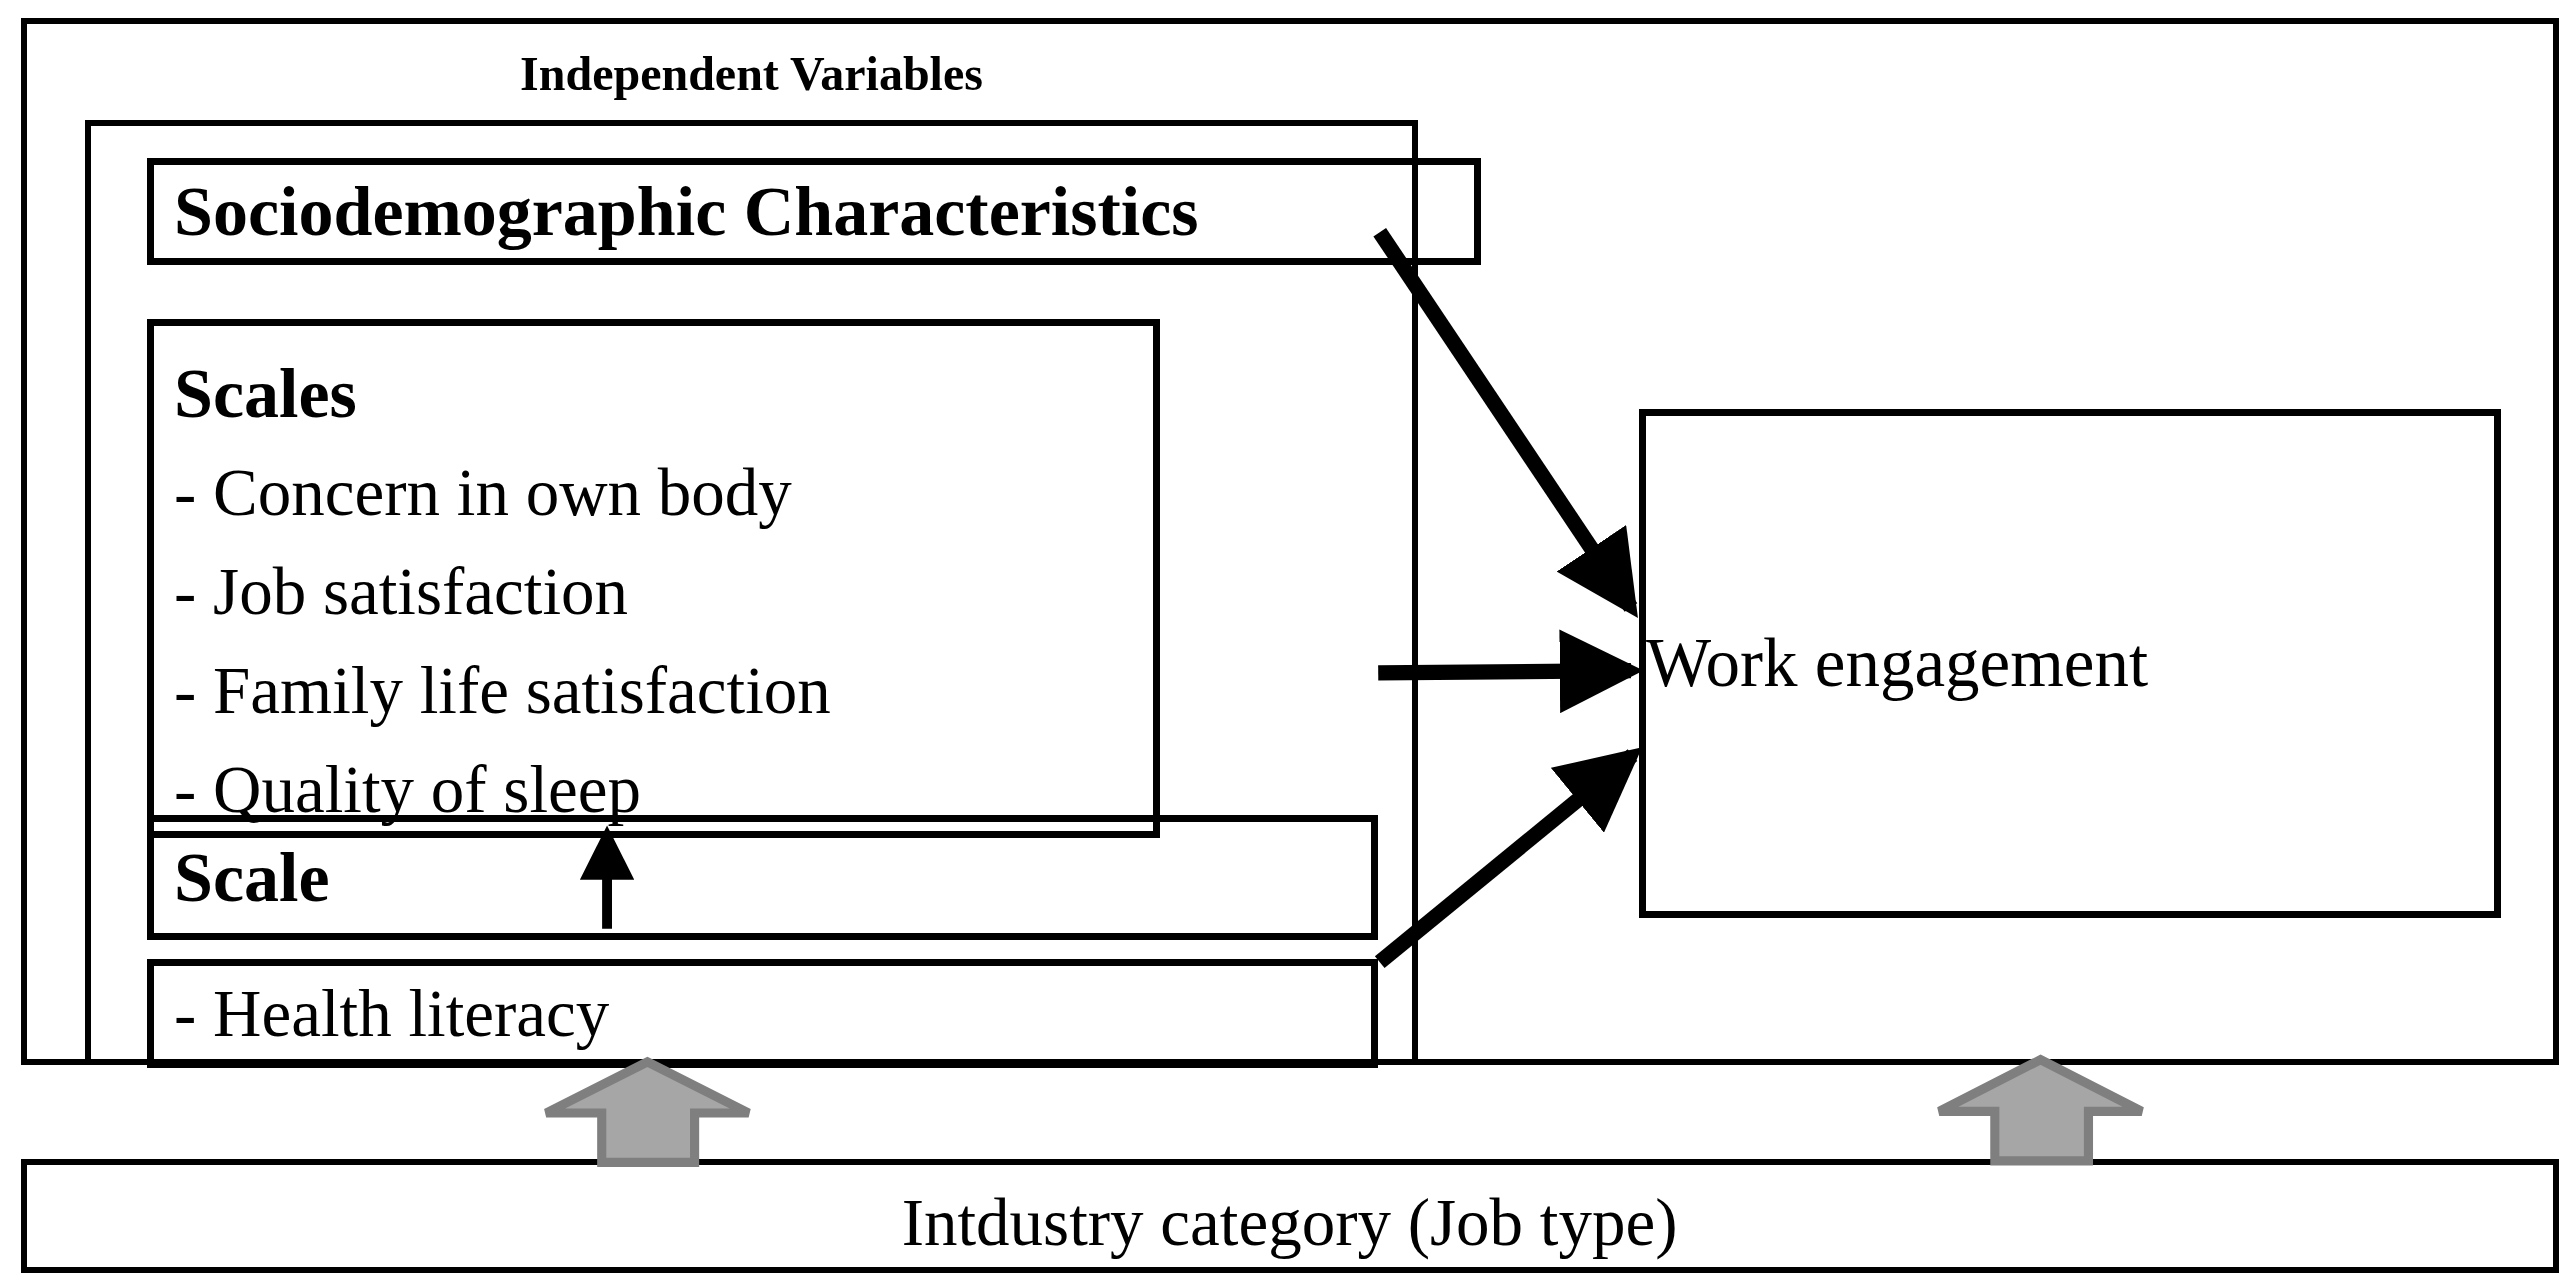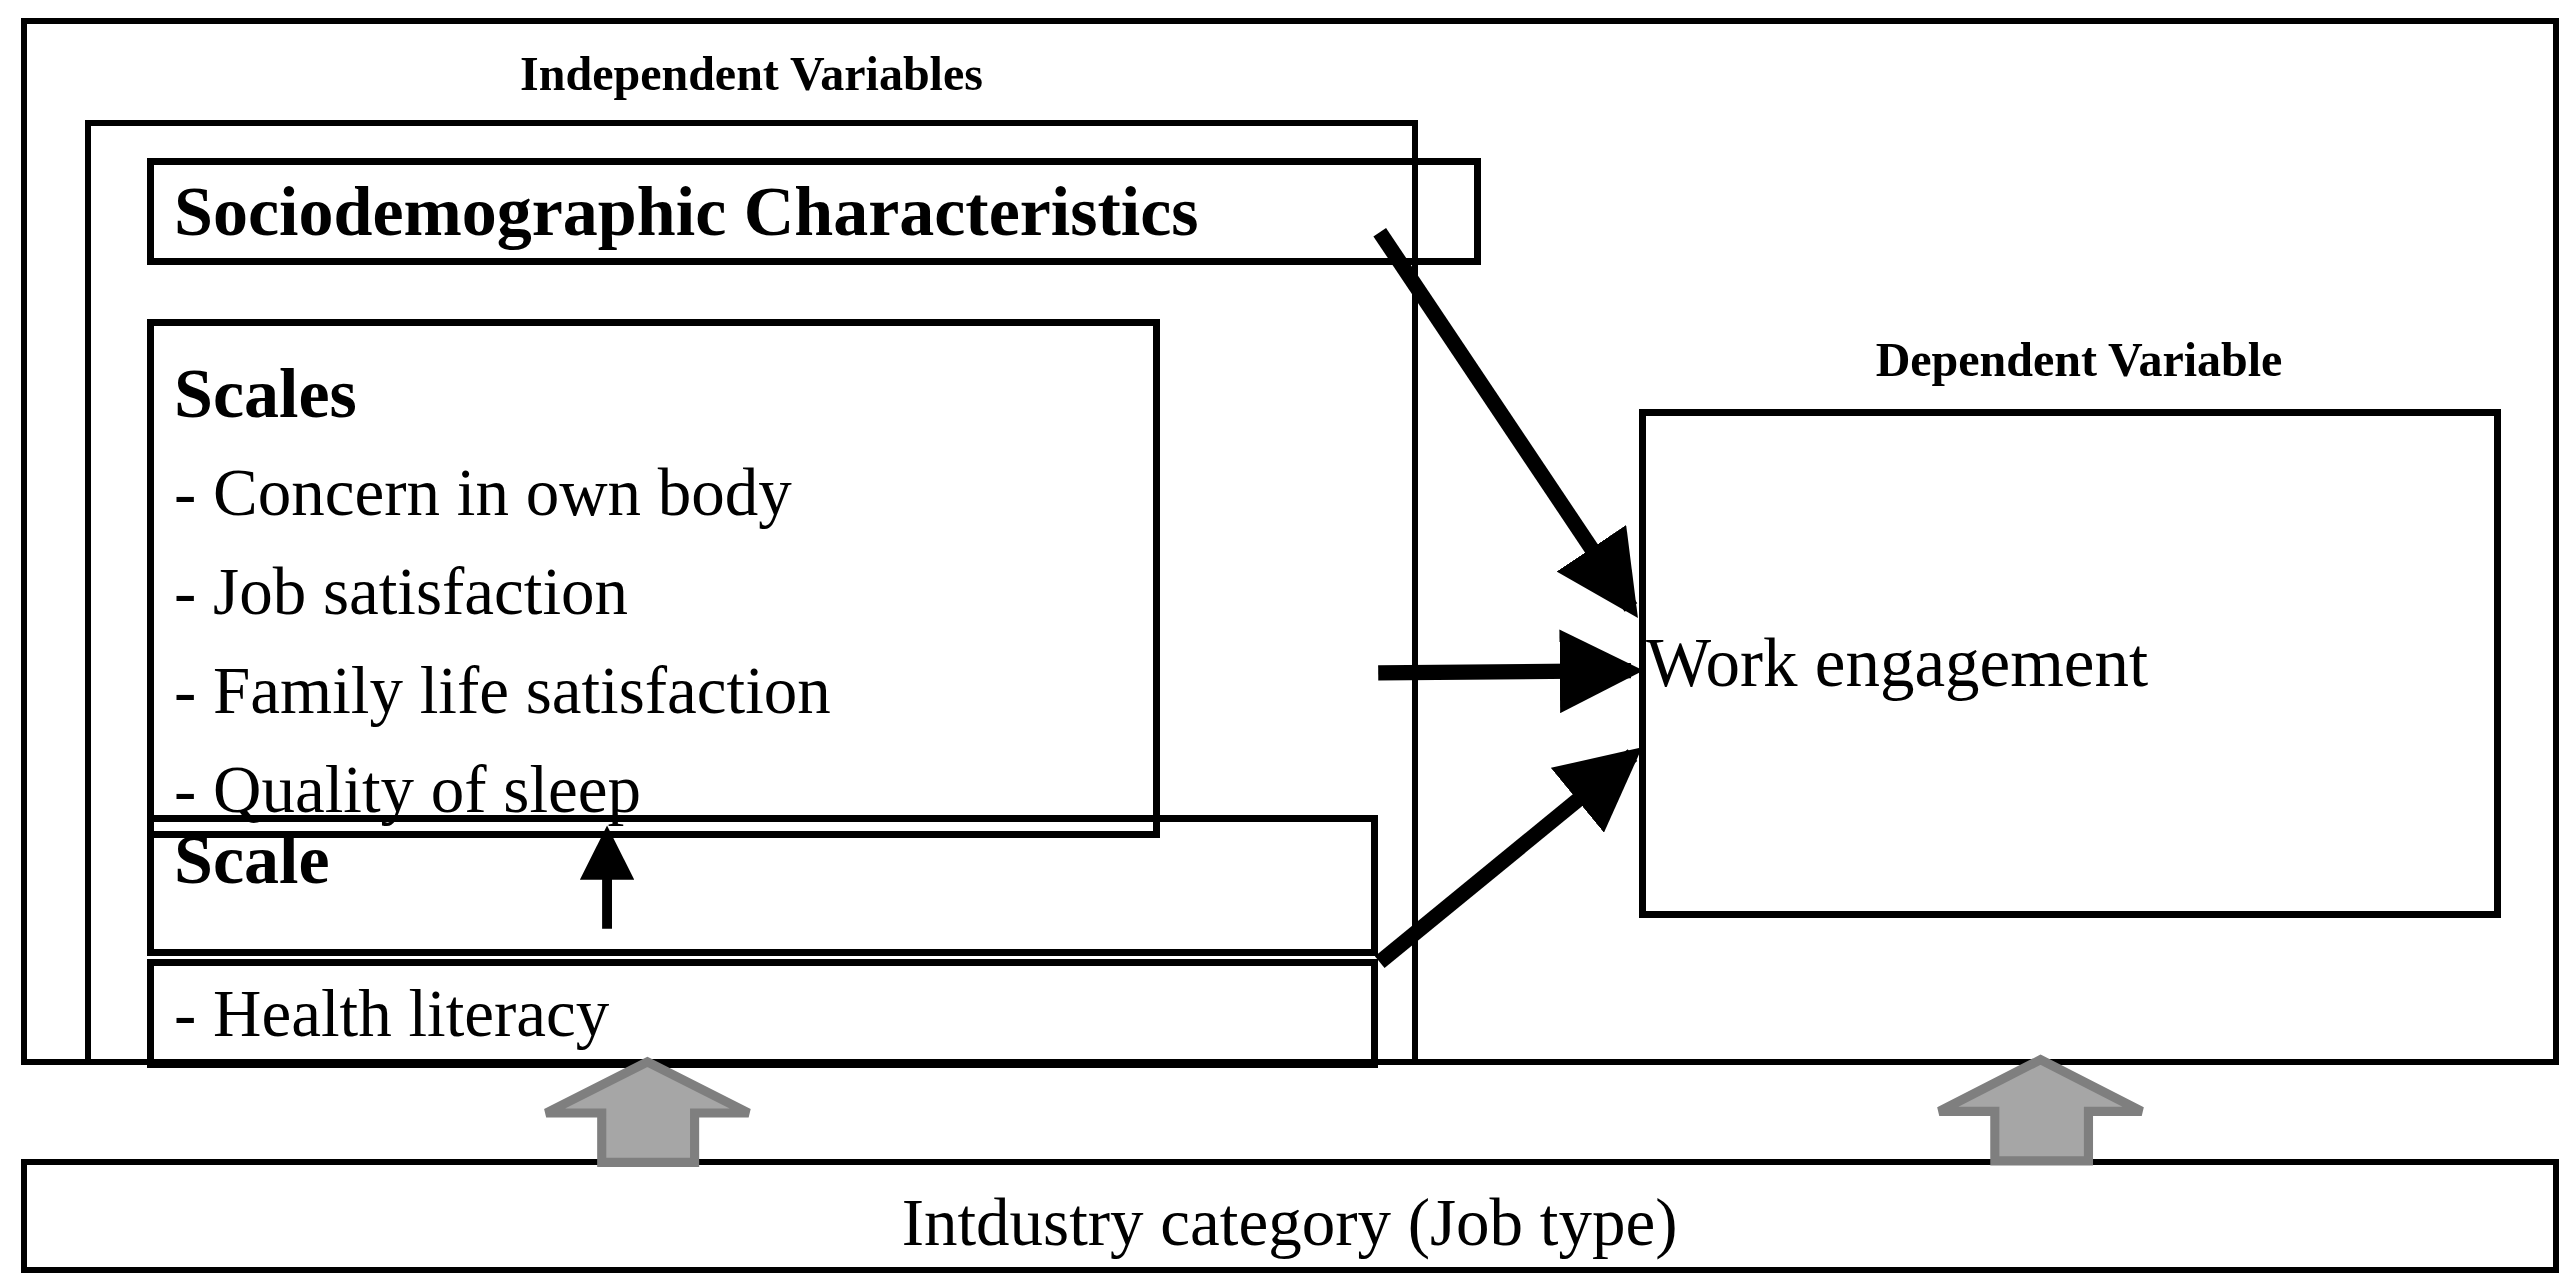--- a/index.html
+++ b/index.html
@@ -18,22 +18,22 @@
   }
   .abs { position: absolute; box-sizing: border-box; }
 
   
   .outer-frame   { left: 20.6px;   top: 18.3px;   width: 2538px; height: 1047px; border: 6.9px solid #000; }
   .iv-container  { left: 85px;  top: 120px;  width: 1333px; height: 945px; border: 6.9px solid #000; }
   .socio-box     { left: 147px;  top: 158px;  width: 1334px; height: 107px;  border: 7.6px solid #000;
                    display: flex; align-items: center; padding-left: 20px; }
   .scales-box    { left: 147px;  top: 319px;  width: 1013px; height: 519px;  border: 7.6px solid #000;
                    padding: 18.3px 0 0 20px; }
-  .scale-box     { left: 147px;  top: 815px; width: 1231px; height: 141px;  border: 7.6px solid #000;
-                   display: flex; align-items: flex-start; padding-left: 20px; }
+  .scale-box     { left: 147px;  top: 815px; width: 1231px; height: 125px;  border: 7.6px solid #000;
+                   display: flex; align-items: center; padding-left: 20px; }
   .health-box    { left: 147px;  top: 918px; width: 1231px; height: 109px;  border: 7.6px solid #000;
                    display: flex; align-items: center; padding-left: 20px; margin-top: 41px; }
   .we-box        { left: 1639px; top: 409px;  width: 862px; height: 509px;  border: 7.6px solid #000;
                    display: flex; align-items: center; justify-content: flex-start; }
   .bottom-bar    { left: 20.6px;   top: 1159px; width: 2538px; height: 114px;  border: 6.9px solid #000;
                    display: flex; align-items: center; justify-content: center; }
 
   
   .title-text   { font-weight: bold; font-size: 48px; text-align: center; line-height: 84px; white-space: nowrap; }
   .iv-title     { left: 85px;  top: 32px;  width: 1333px; height: 85px; }
@@ -68,21 +68,20 @@
   </div>
 
   <div class="abs scale-box">
     <span class="bold-head">Scale</span>
   </div>
 
   <div class="abs health-box">
     <span class="item-line">- Health literacy</span>
   </div>
 
-  <div class="abs title-text dv-title">Dependent Variable</div>
 
   <div class="abs we-box">
     <span class="plain-text">Work engagement</span>
   </div>
 
   <div class="abs bottom-bar">
     <span class="plain-text" style="font-size:67px;margin-top:12px;">Intdustry category (Job type)</span>
   </div>
 
   <svg class="abs arrow-layer" viewBox="0 0 3383 1688" xmlns="http://www.w3.org/2000/svg">

